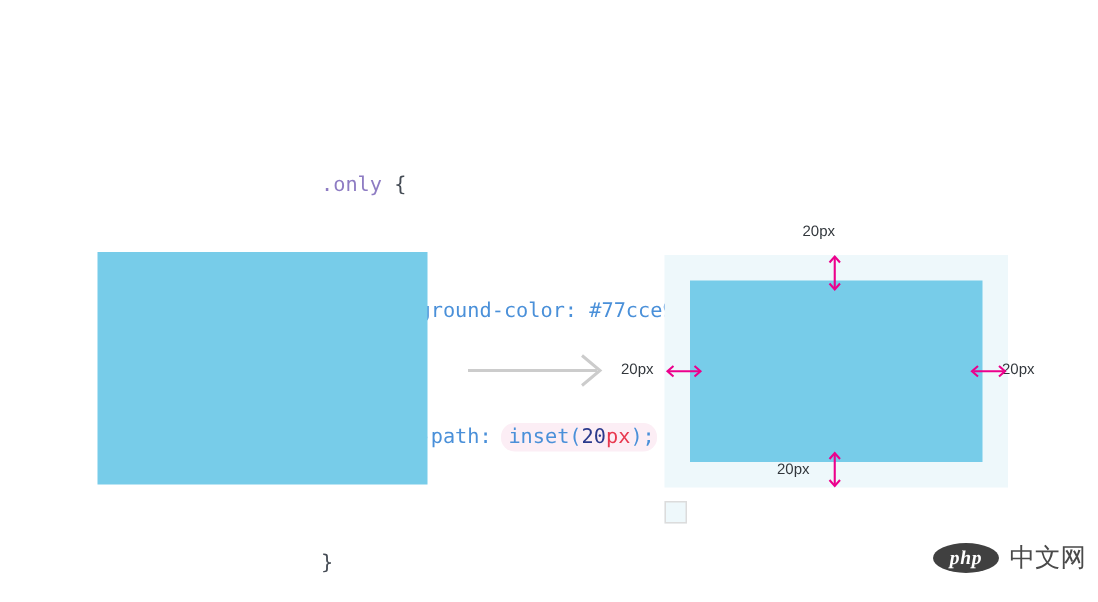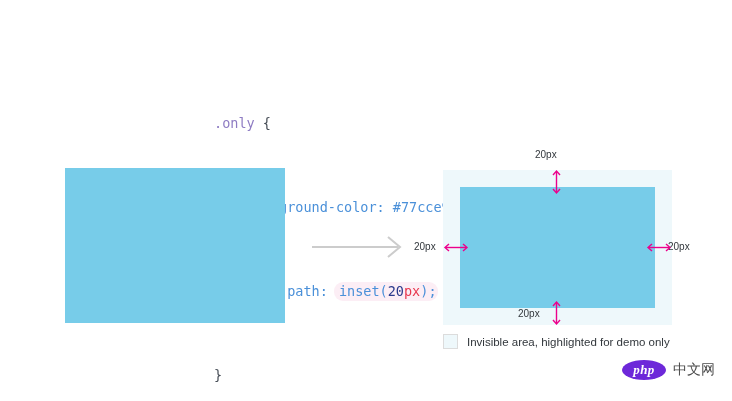--- a/index.html
+++ b/index.html
@@ -142,34 +142,34 @@
     left: 622px;
     top: 360px;
     display: flex;
     align-items: center;
     gap: 7px;
   }
   .wm-badge {
     width: 44px;
     height: 20px;
     border-radius: 50%;
-    background: #6d28d9;
+    background: #404040;
     color: #ffffff;
     font-family: "Liberation Serif", serif;
     font-style: italic;
     font-weight: bold;
     font-size: 13px;
     display: flex;
     align-items: center;
     justify-content: center;
     letter-spacing: 0.5px;
   }
   .wm-text {
     font-family: "DejaVu Sans", sans-serif;
-    font-size: 14px;
+    font-size: 17px;
     color: #4a4a4a;
     white-space: nowrap;
   }
 </style>
 </head>
 <body>
 
 <div class="code-block">
 
   <div class="code-line"><span class="tok-selector">.only</span><span class="tok-brace"> {</span></div>
@@ -217,19 +217,18 @@
 </svg>
 
 <svg class="arrow-h arr-right" viewBox="0 0 26 11">
   <line x1="3" y1="5.5" x2="23" y2="5.5" stroke="#ec008c" stroke-width="1.4"></line>
   <polyline points="6,2 2,5.5 6,9" fill="none" stroke="#ec008c" stroke-width="1.4"></polyline>
   <polyline points="20,2 24,5.5 20,9" fill="none" stroke="#ec008c" stroke-width="1.4"></polyline>
 </svg>
 
 <div class="legend">
   <div class="legend-swatch"></div>
-  <div class="legend-text">Invisible area, highlighted for demo only</div>
 </div>
 
 <div class="watermark">
   <div class="wm-badge">php</div>
   <div class="wm-text">中文网</div>
 </div>
 
 </body></html>

